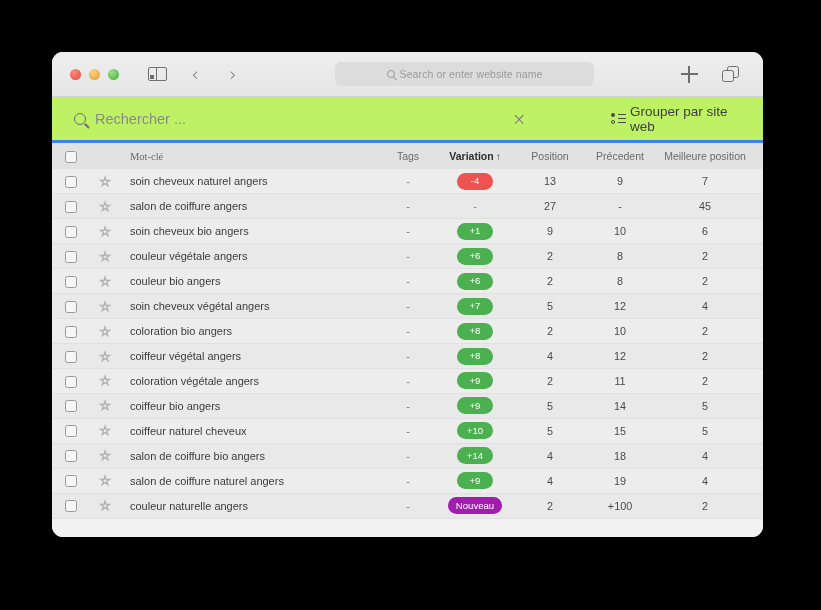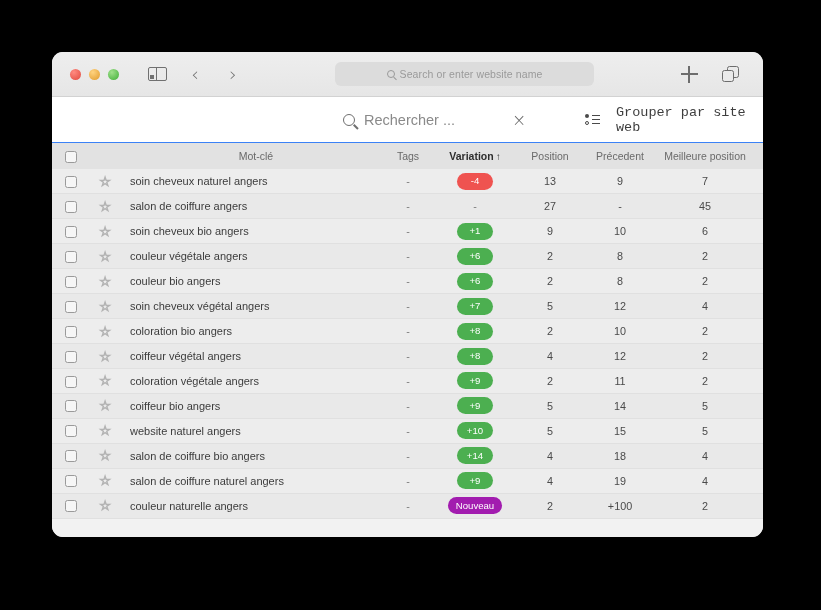--- a/index.html
+++ b/index.html
@@ -104,24 +104,23 @@
     position: absolute; border: 1.6px solid #6d6d6d; border-radius: 2.5px;
     width: 12px; height: 12px; background: #eaeaea;
   }
   .tabs-glyph .sq.b { left: 5px; top: 0px; }
   .tabs-glyph .sq.f { left: 0px; top: 4px; }
 
   
   #searchrow {
     position: relative;
     height: 46px;
-    background: #ffffff;
+    background: #bef264;
     display: flex; align-items: center;
-    border-bottom: 1px solid #3b82f6;
-    justify-content: flex-end;
+    border-bottom: 3px solid #3b82f6;
   }
   #search-pill {
     display: flex; align-items: center; gap: 9px;
     margin-left: 22px;
     width: 420px; height: 34px;
   }
   .mag {
     width: 12px; height: 12px; border: 1.6px solid #6f6f6f;
     border-radius: 50%; position: relative; flex: none;
   }
@@ -137,23 +136,23 @@
   }
   #search-input::placeholder { color: #8a8a8a; }
   #clear-btn {
     position: absolute; left: 452px; top: 50%; transform: translateY(-50%);
     width: 30px; height: 30px; border-radius: 50%;
     display: flex; align-items: center; justify-content: center;
     font-size: 17px; color: #6b6b6b; font-weight: 300;
     font-family: "DejaVu Sans", sans-serif;
   }
   #group-btn {
-    position: absolute; left: 523px; top: 50%; transform: translateY(-50%);
-    height: 30px; display: flex; align-items: center; gap: 16px;
-    padding: 0 10px; border-radius: 6px; font-family: Liberation Mono, monospace;
+    position: absolute; left: 549px; top: 50%; transform: translateY(-50%);
+    height: 30px; display: flex; align-items: center; gap: 4px;
+    padding: 0 10px; border-radius: 6px;
   }
   #group-btn .lbl { font-size: 13.5px; color: #3e3e3e; }
   .group-glyph { width: 15px; height: 12px; position: relative; flex: none; }
   .group-glyph .d {
     position: absolute; left: 0; width: 4px; height: 4px; border-radius: 50%;
   }
   .group-glyph .d1 { top: 0.5px; background: #4a4a4a; }
   .group-glyph .d2 { top: 7px; background: transparent; border: 1.2px solid #4a4a4a; width: 4px; height: 4px; }
   .group-glyph .l {
     position: absolute; left: 6.5px; height: 1.6px; background: #4a4a4a;
@@ -179,21 +178,21 @@
     background: #e2e2e2;
     height: 26px;
     font-size: 10.5px;
     font-weight: 400;
     color: #6a6a6a;
     text-align: center;
     padding: 0;
     vertical-align: middle;
     white-space: nowrap;
   }
-  thead th.left { text-align: center; }
+  thead th.left { text-align: left; font-family: Liberation Serif, serif; }
   thead th.sorted { color: #2e2e2e; font-weight: 700; }
   .sort-arrow { font-size: 10px; margin-left: 2px; }
 
   tbody tr { height: 24.95px; }
   tbody tr.odd  { background: #ededed; }
   tbody tr.even { background: #e9e9e9; }
   tbody tr.group-row { background: #dcdcdc; height: 25px; }
   tbody td {
     font-size: 10.8px; color: #4a4a4a;
     text-align: center; padding: 0;
@@ -435,21 +434,21 @@
               <td class="dash">-</td>
               <td><span class="badge up">+9</span></td>
               <td>5</td>
               <td>14</td>
               <td>5</td>
               <td></td>
             </tr>
             <tr class="odd">
               <td><span class="chk"></span></td>
               <td><span class="star">☆</span></td>
-              <td class="left kw" style="padding-left:10px">website naturel angers</td>
+              <td class="left kw" style="padding-left:10px">coiffeur naturel cheveux</td>
               <td class="dash">-</td>
               <td><span class="badge up">+10</span></td>
               <td>5</td>
               <td>15</td>
               <td>5</td>
               <td></td>
             </tr>
             <tr class="even">
               <td><span class="chk"></span></td>
               <td><span class="star">☆</span></td>

